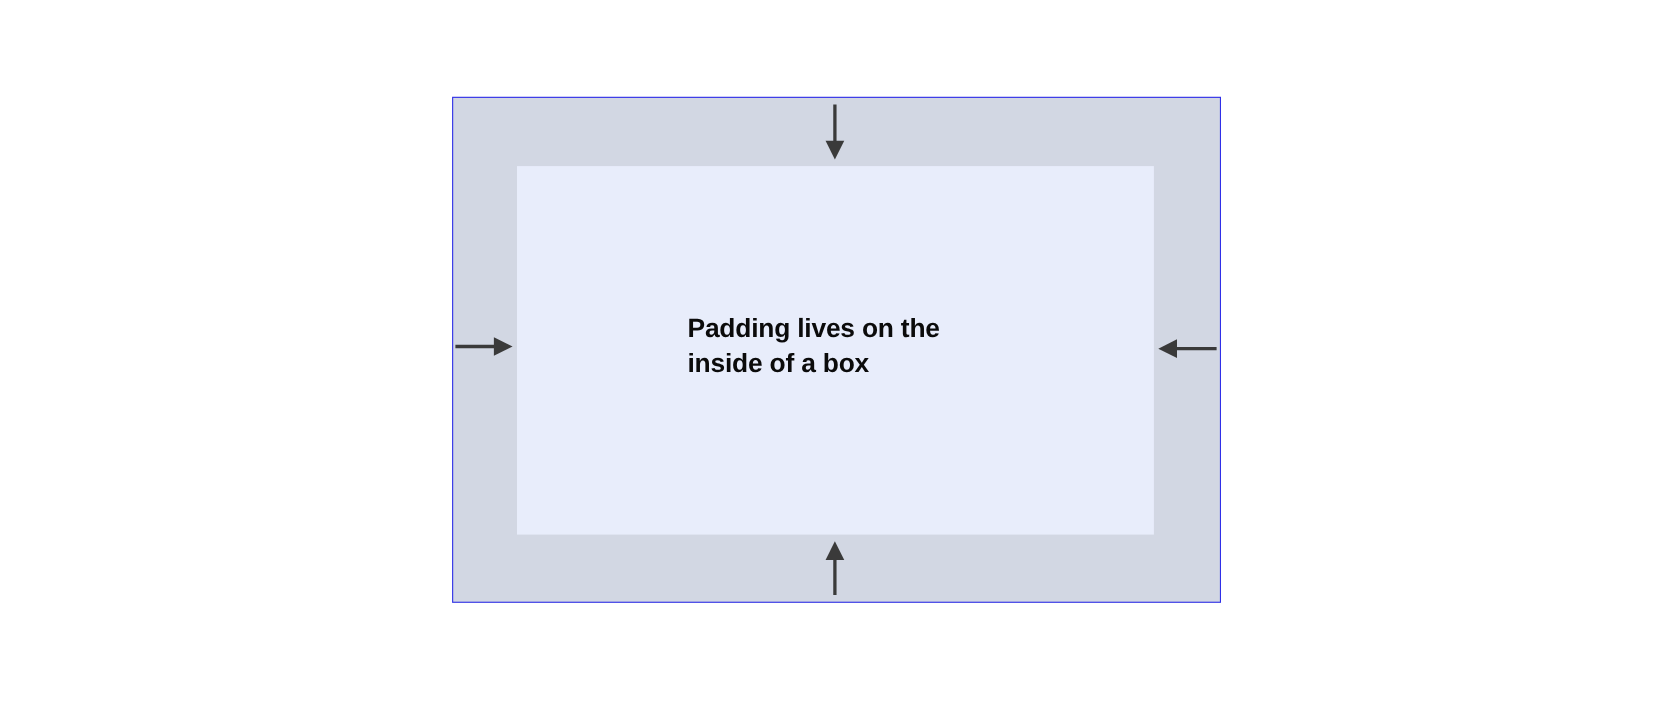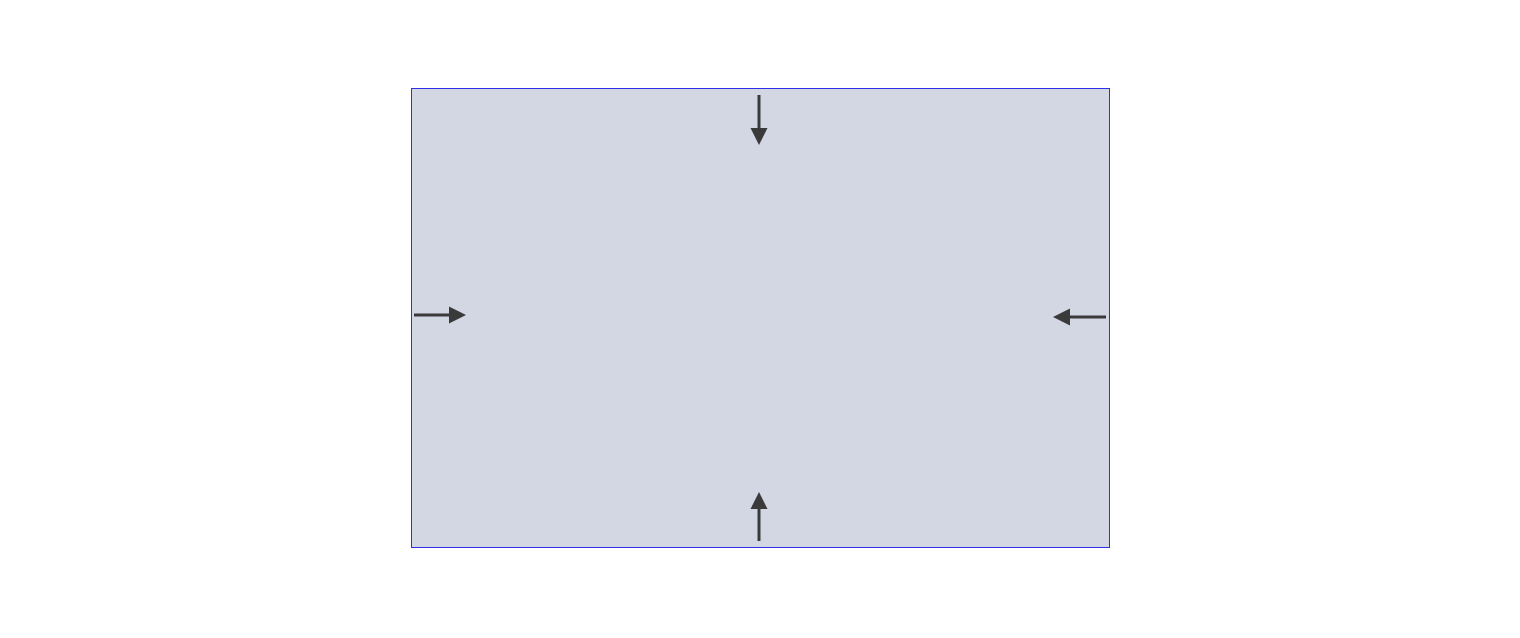--- a/index.html
+++ b/index.html
@@ -71,20 +71,24 @@
 </style>
 </head>
 <body>
 
 <div id="canvas">
 
   <div id="outer-box">
     
   </div>
 
+  <div id="content-box">
+    <div id="content-label">Padding lives on the
+inside of a box</div>
+  </div>
 
   <svg id="arrow-layer" width="1520" height="638" viewBox="0 0 1520 638" xmlns="http://www.w3.org/2000/svg">
 
     <g>
       <line x1="759" y1="95" x2="759" y2="133" stroke="#3a3a3a" stroke-width="3"></line>
       <polygon points="759,145 750.5,128 767.5,128" fill="#3a3a3a"></polygon>
     </g>
 
     <g>
       <line x1="414" y1="315" x2="453" y2="315" stroke="#3a3a3a" stroke-width="3"></line>

